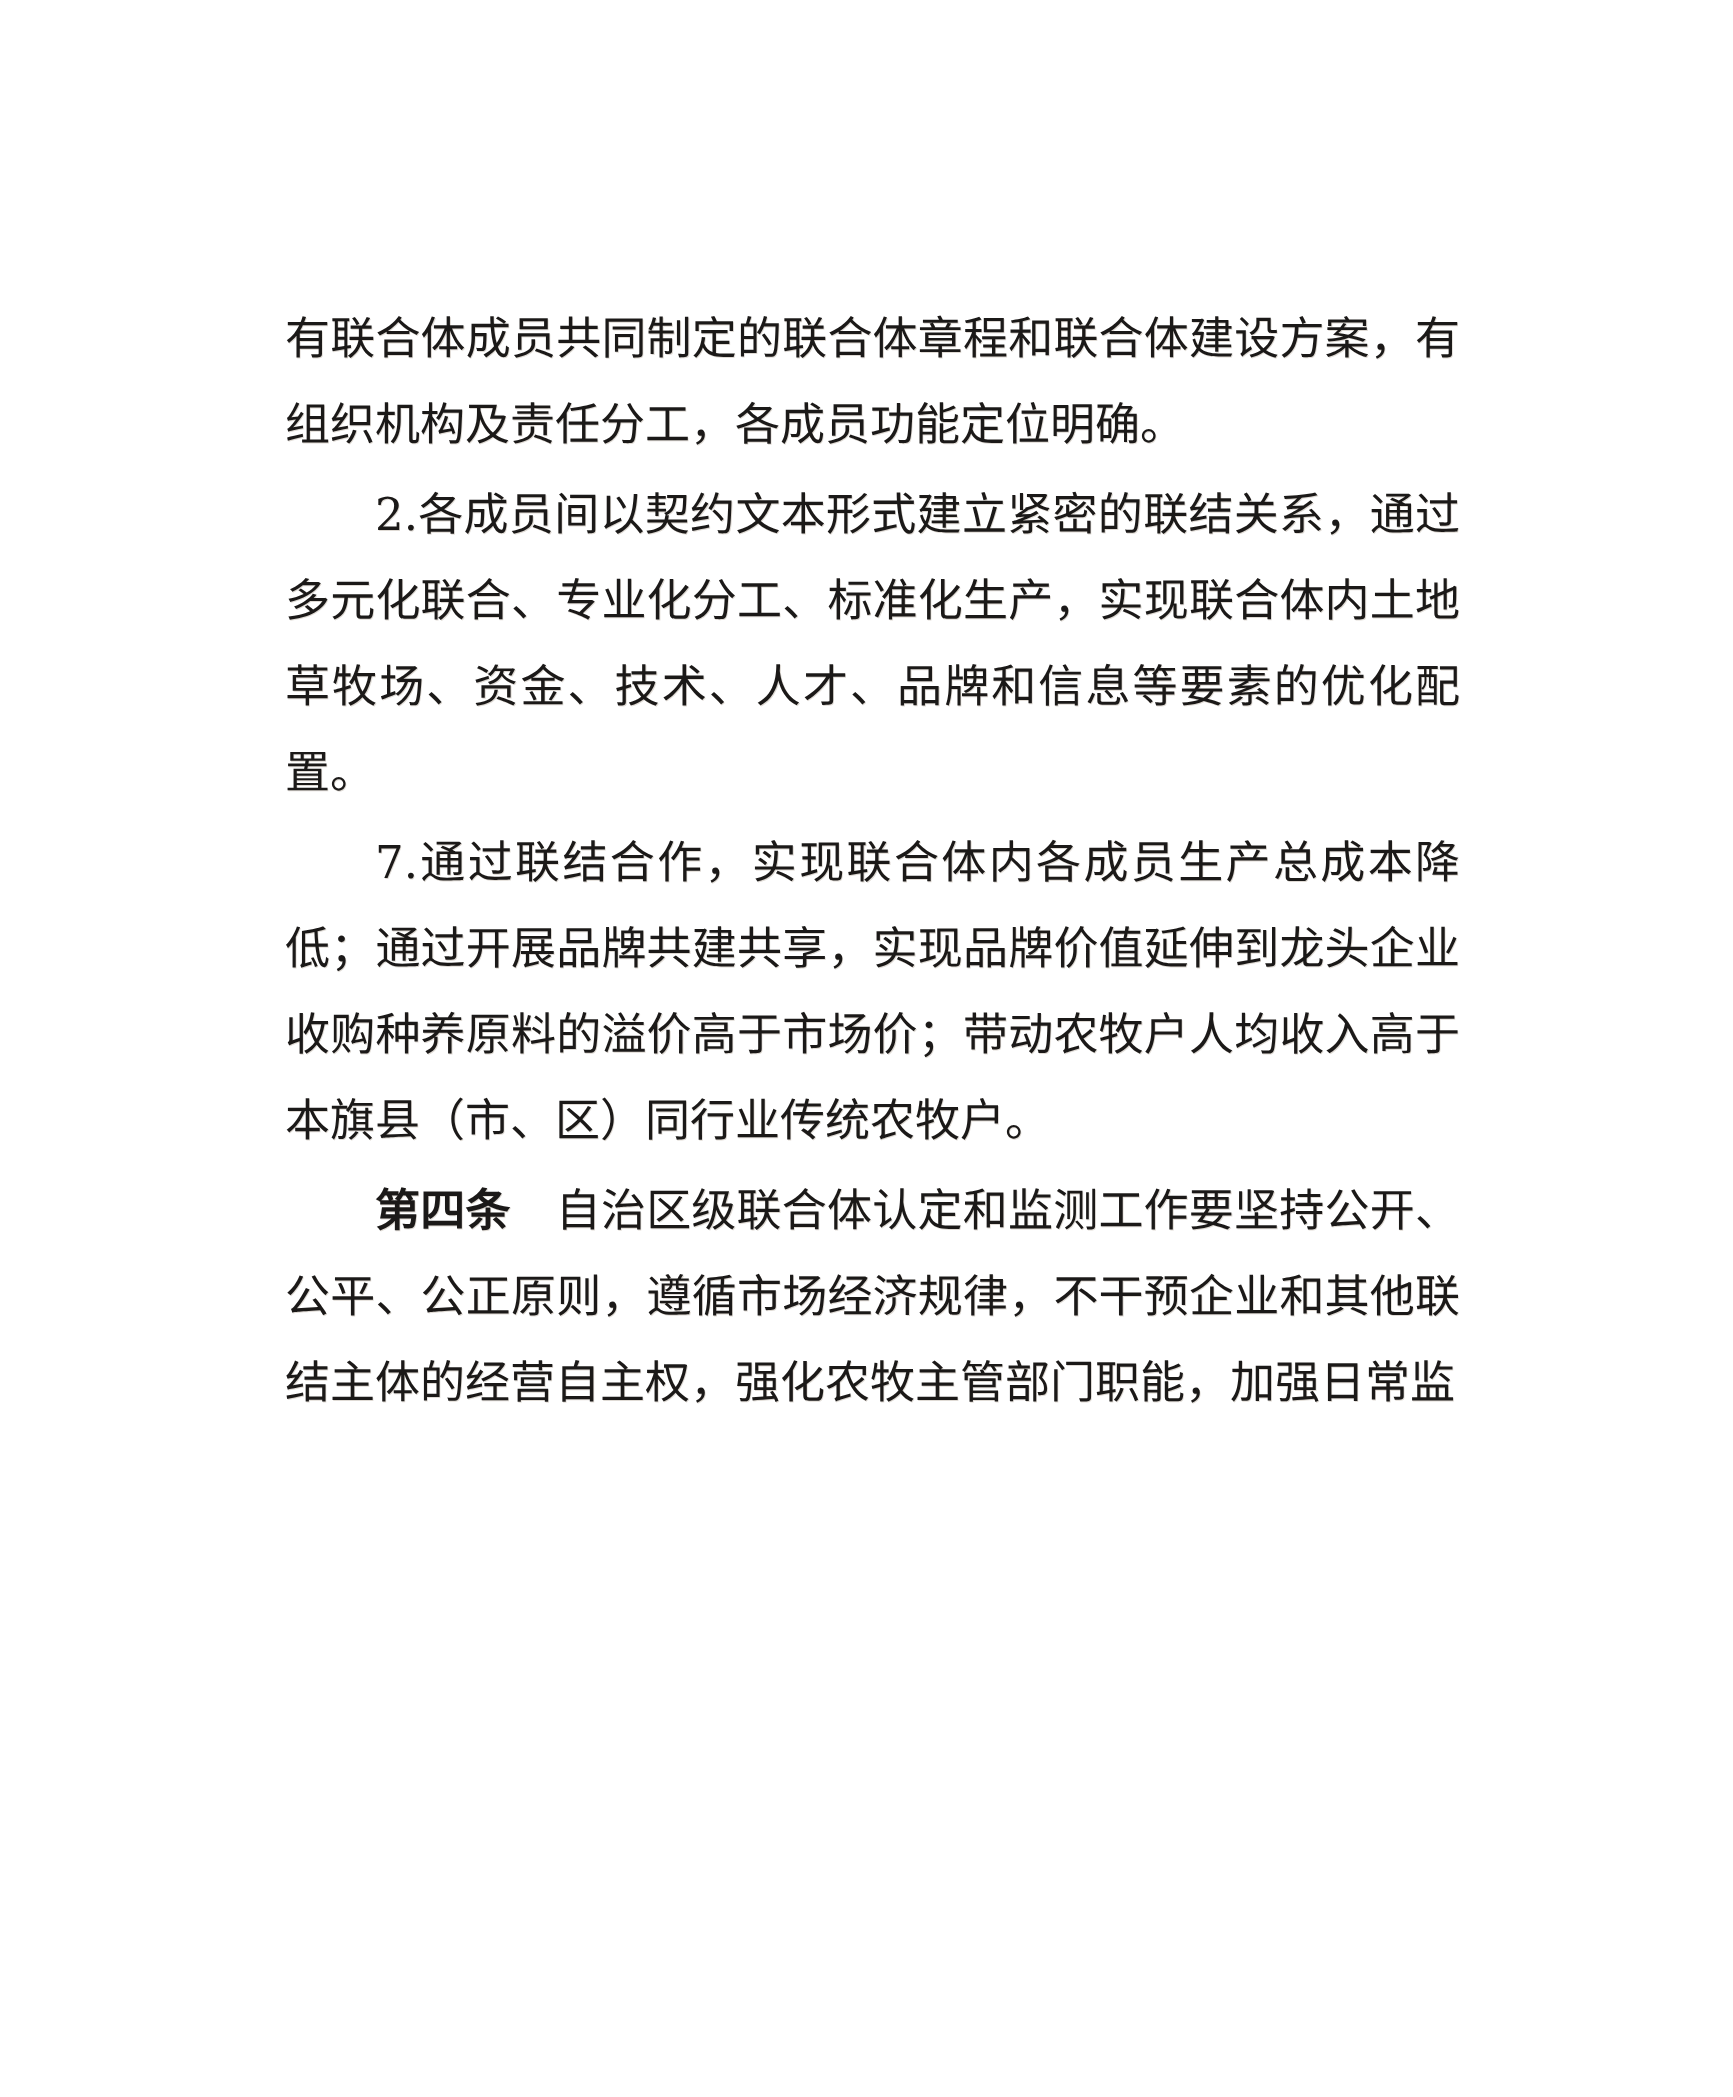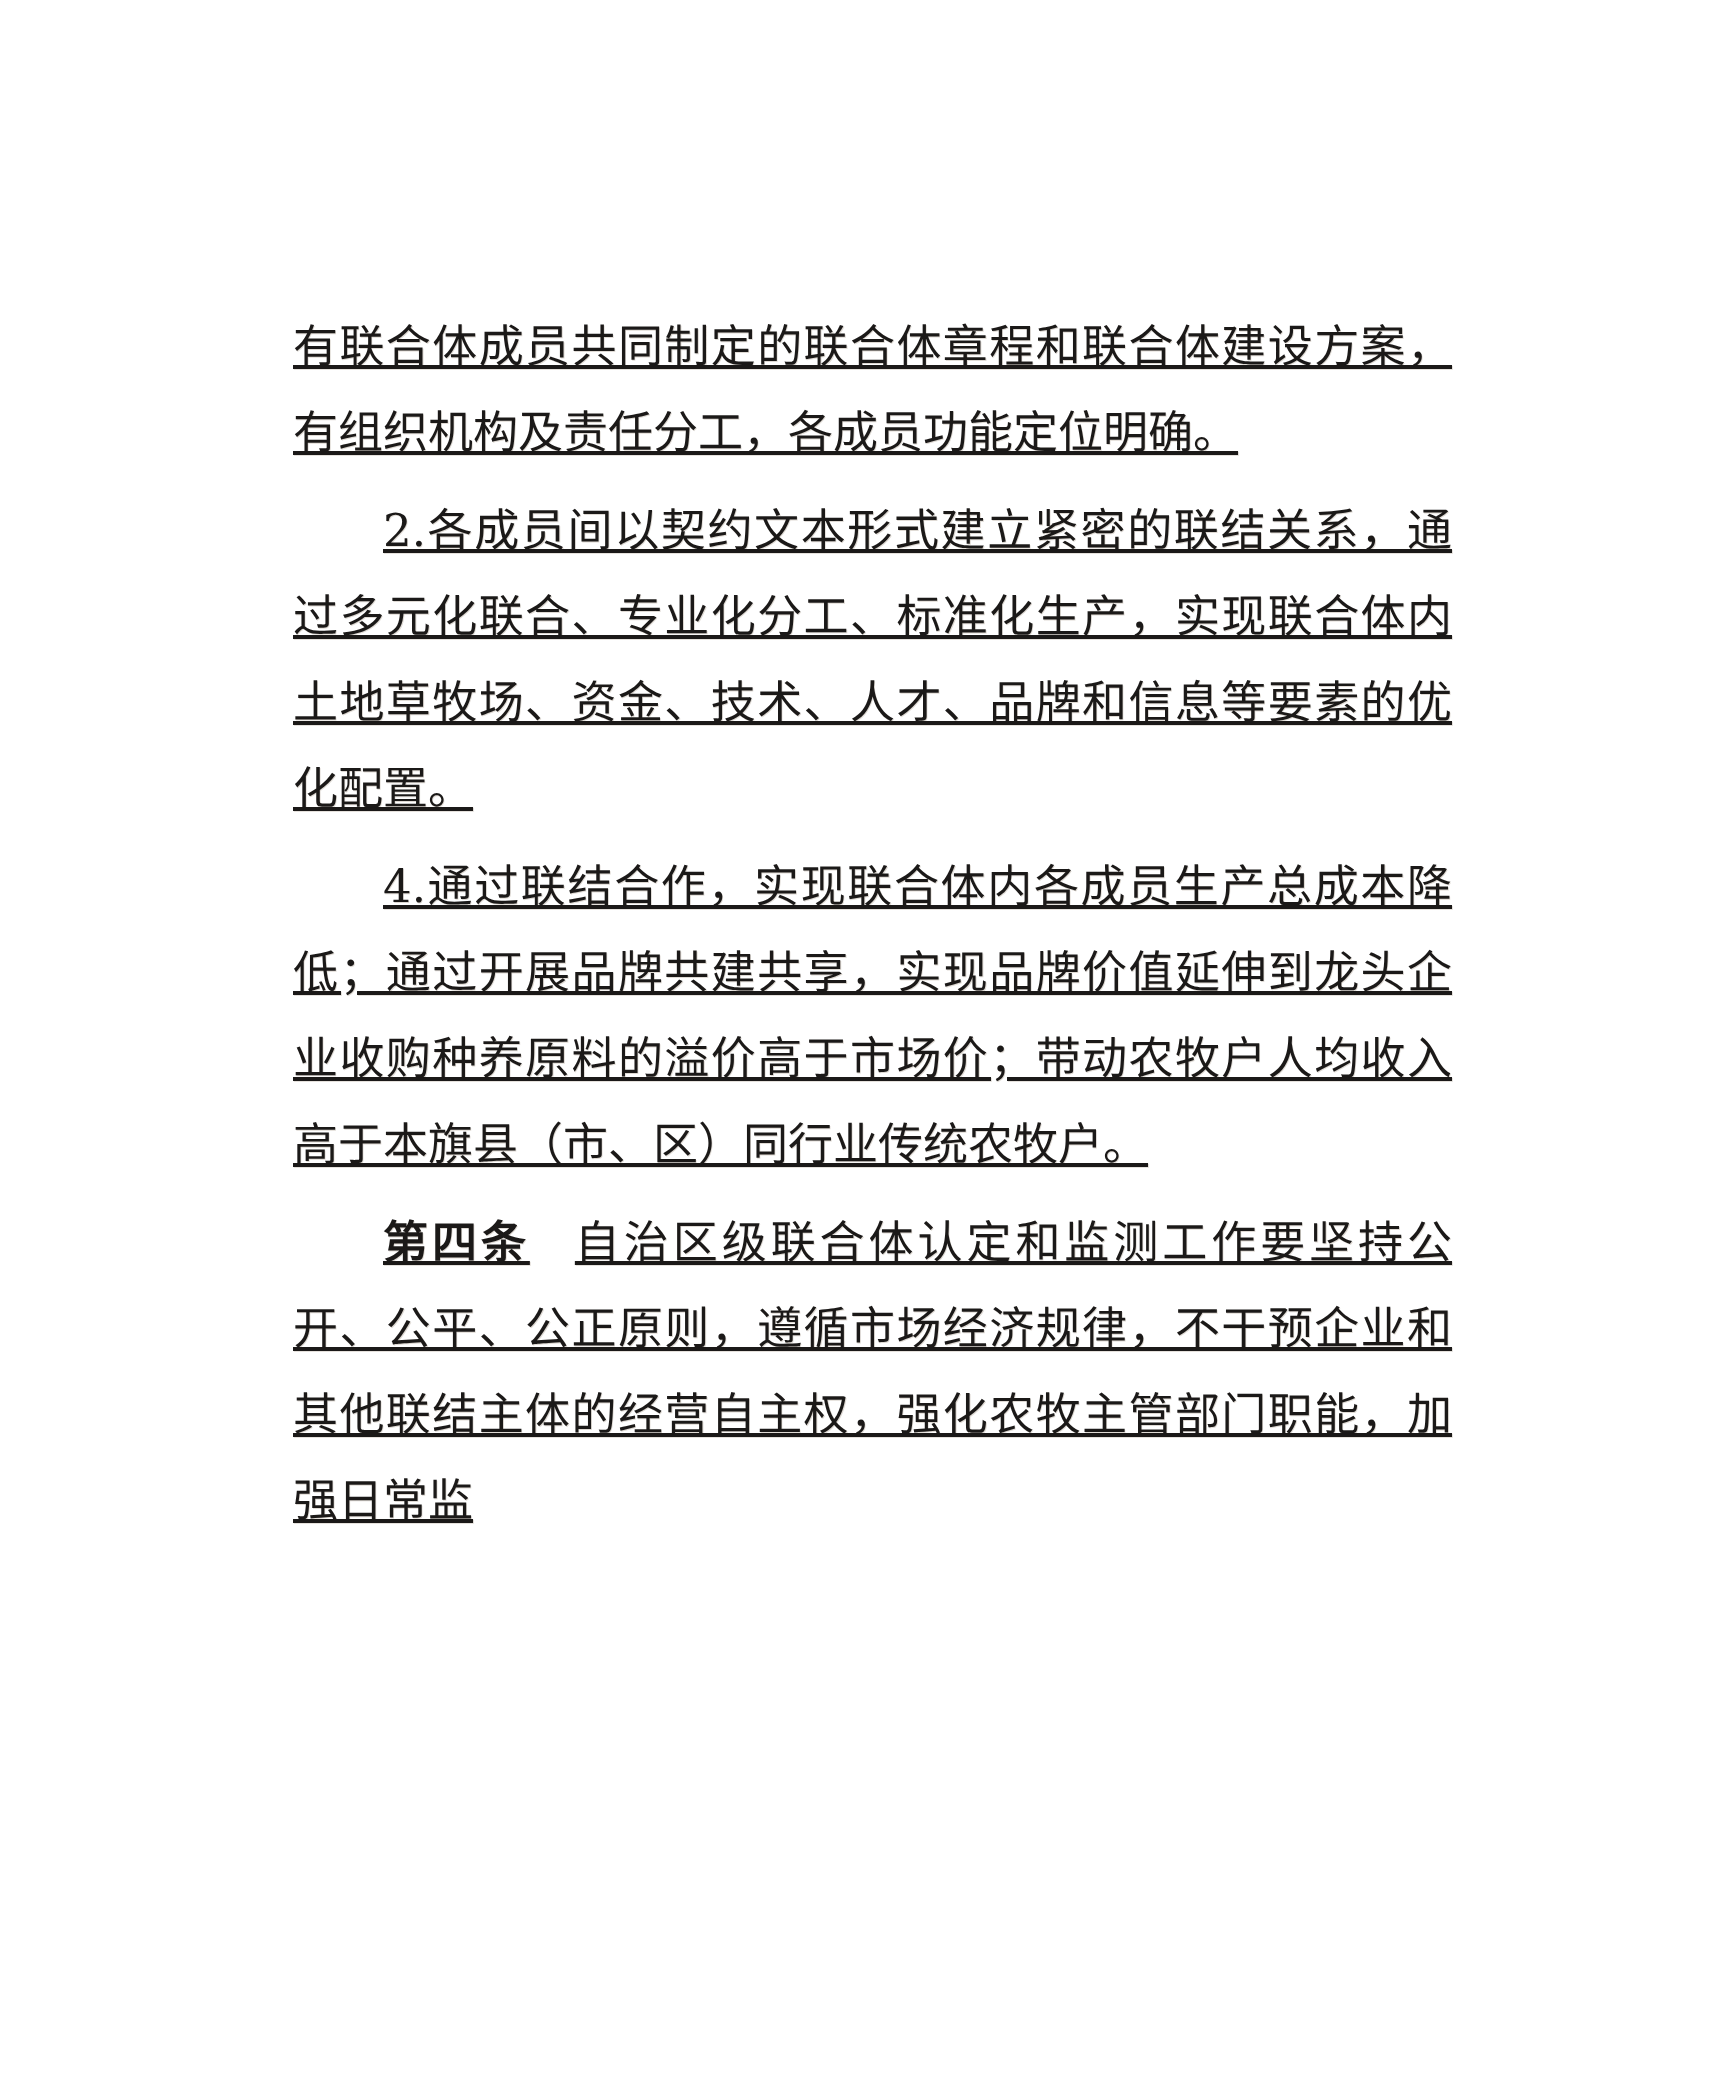--- a/index.html
+++ b/index.html
@@ -27,42 +27,41 @@
     top: 292px;
     width: 1183px;
     color: #1b1918;
     font-size: 45px;
     line-height: 86px;
     text-align: justify;
     letter-spacing: 0;
     text-shadow: 0.8px 0.8px 0.4px rgba(110, 85, 60, 0.22);
   }
   .para {
-    margin: 12px;
+    margin: 4px;
     padding: 0;
     text-indent: 0;
-    text-decoration: underline;
   }
   .para.indent {
     text-indent: 2em;
   }
   .lead {
     font-weight: bold;
     margin-right: 1em;
   }
 </style>
 </head>
 <body>
 
 <div class="page">
   <div class="text-block" id="text-block" style="color: rgb(27, 25, 24);">
   <p class="para"><span class="body-text">有联合体成员共同制定的联合体章程和联合体建设方案，有组织机构及责任分工，各成员功能定位明确。</span></p>
 
   <p class="para indent"><span class="body-text">2.各成员间以契约文本形式建立紧密的联结关系，通过多元化联合、专业化分工、标准化生产，实现联合体内土地草牧场、资金、技术、人才、品牌和信息等要素的优化配置。</span></p>
 
 
-  <p class="para indent"><span class="body-text">4.通过联结合作，实现联合体内各成员生产总成本降低；通过开展品牌共建共享，实现品牌价值延伸到龙头企业收购种养原料的溢价高于市场价；带动农牧户人均收入高于本旗县（市、区）同行业传统农牧户。</span></p>
+  <p class="para indent"><span class="body-text">7.通过联结合作，实现联合体内各成员生产总成本降低；通过开展品牌共建共享，实现品牌价值延伸到龙头企业收购种养原料的溢价高于市场价；带动农牧户人均收入高于本旗县（市、区）同行业传统农牧户。</span></p>
 
 
   <p class="para indent"><span class="lead">第四条</span><span class="body-text">自治区级联合体认定和监测工作要坚持公开、公平、公正原则，遵循市场经济规律，不干预企业和其他联结主体的经营自主权，强化农牧主管部门职能，加强日常监</span></p>
 </div>
 </div>
 
 
 </body></html>

